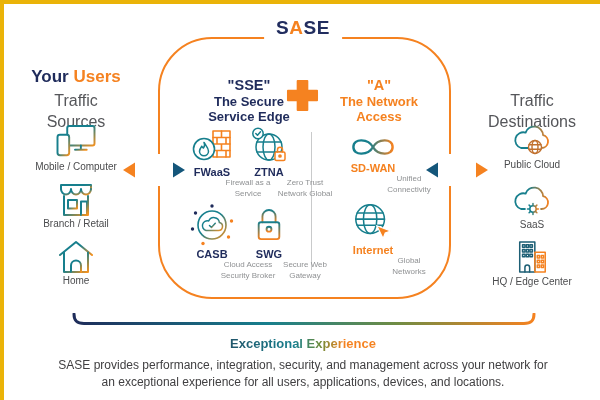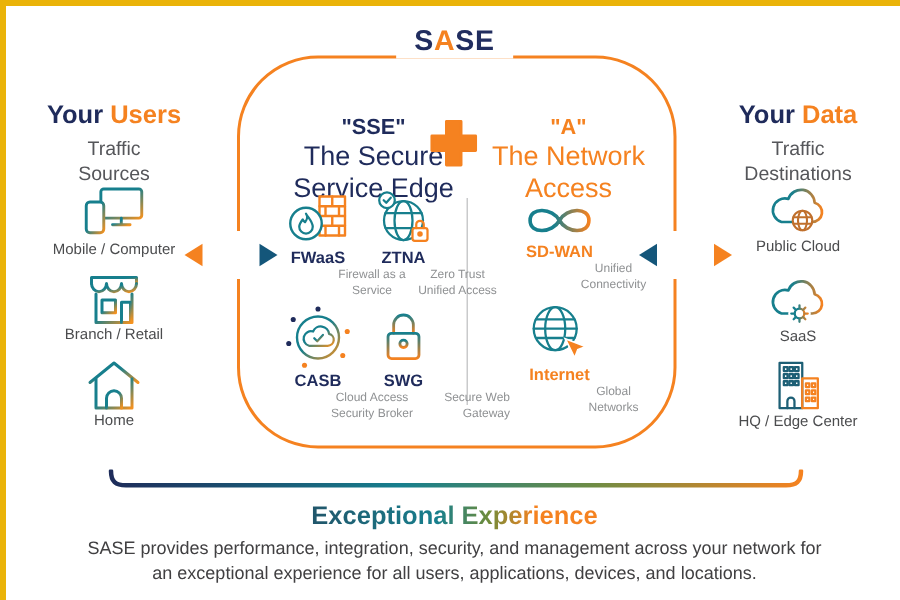--- a/index.html
+++ b/index.html
@@ -11,33 +11,33 @@
   .center-box{left:154px;top:33px;width:293px;height:262px;border:2.5px solid #f58220;
               border-radius:54px;box-sizing:border-box;}
   .border-gap{background:#ffffff;width:10px;height:32px;top:150px;}
   
   .sase-title{top:13px;left:50%;transform:translateX(-50%);background:#fff;padding:0 12px;
               font-size:19px;font-weight:bold;color:#212d5f;letter-spacing:0.5px;white-space:nowrap;}
   .sase-title .accent{color:#f58220;}
   
   .side-heading{width:120px;font-size:17px;font-weight:bold;color:#1f2b5b;white-space:nowrap;}
   .side-heading .accent{color:#f58220;}
-  .side-sub{width:120px;font-size:13px;color:#55565a;line-height:1.3;}
+  .side-sub{width:120px;font-size:16px;color:#55565a;line-height:1.3;}
   .cell-label{width:120px;font-size:10px;color:#4b4c4e;}
   
   .half-title{width:120px;font-size:14.5px;font-weight:bold;color:#1f2b5b;line-height:1.25;}
-  .half-sub{font-size:18px;font-weight:normal;color:#1f2b5b;line-height:1.18;}
+  .half-sub{font-size:13px;font-weight:bold;color:#1f2b5b;line-height:1.18;}
   .half-title.orange,.half-sub.orange{color:#f58220;}
   .abbr{width:70px;font-size:11px;font-weight:bold;color:#1f2b5b;}
   .abbr.orange{color:#f58220;}
   .desc{width:70px;font-size:8px;color:#8f9193;line-height:1.32;margin-left:36px;}
   .divider{width:1px;height:138px;background:#c9cacb;left:307px;top:128px;}
   
   .exp-wrap{left:0;top:330px;width:598px;text-align:center;}
-  .exp-heading{display:inline-block;font-size:17px;font-weight:bold;color:#177f8d;}
+  .exp-heading{display:inline-block;font-size:13px;font-weight:bold;color:#177f8d;}
   @supports ((-webkit-background-clip:text) or (background-clip:text)){
     .exp-heading{background:linear-gradient(90deg,#21566b 0%,#177f8d 44%,#6f8c3a 62%,#f58220 78%);
                  -webkit-background-clip:text;background-clip:text;color:transparent;
                  -webkit-text-fill-color:transparent;}
   }
   .body-text{left:0;top:353px;width:598px;font-size:12px;color:#414042;line-height:17px;text-align:center;}
   svg{display:block;}
 </style>
 </head>
 <body>
@@ -120,21 +120,20 @@
     <svg viewBox="0 0 38 34" width="38" height="34">
       <g stroke="url(#gTO)" stroke-width="2" fill="none" stroke-linecap="round" stroke-linejoin="round">
         <path d="M3 15 L19 2 L35 15"></path>
         <path d="M7 12.5 V32 h24 V12.5"></path>
         <path d="M14 32 v-6.5 a5 5 0 0 1 10 0 V32"></path>
       </g>
     </svg>
   </div>
   <div class="abs cell-label tc" style="left:12px;top:271px;">Home</div>
 
-  <div class="abs side-heading tc" style="left:468px;top:63px;"><span>Your </span><span class="accent">Data</span></div>
   <div class="abs side-sub tc" style="left:468px;top:87px;">
     <div>Traffic</div>
     <div>Destinations</div>
   </div>
 
   <div class="abs" style="left:505px;top:116px;">
     <svg viewBox="0 0 46 38" width="46" height="38">
       <g fill="none" stroke-linecap="round" stroke-linejoin="round">
         <path d="M12 28 h20.5 a6.5 6.5 0 0 0 1.6 -12.8 a9 9 0 0 0 -17.5 -2.6 A7 7 0 0 0 12 28 Z" stroke="url(#gTOh)" stroke-width="1.8"></path>
         <g stroke="#c0702d" stroke-width="1.4">
@@ -241,21 +240,21 @@
           <rect x="27" y="25" width="10" height="8.5" rx="1.5" fill="#fff"></rect>
           <path d="M29.5 25 v-2.3 a2.5 2.5 0 0 1 5 0 V25"></path>
           <circle cx="32" cy="29" r="1.1" fill="#f58220"></circle>
         </g>
       </g>
     </svg>
   </div>
   <div class="abs abbr tc" style="left:230px;top:162px;text-align:center;">ZTNA</div>
   <div class="abs desc tc" style="left:230px;top:174px;">
     <div>Zero Trust</div>
-    <div>Unified Access</div>
+    <div>Network Global</div>
   </div>
 
   <div class="abs" style="left:185px;top:199px;">
     <svg viewBox="0 0 46 44" width="46" height="44">
       <g fill="none" stroke-linecap="round" stroke-linejoin="round">
         <circle cx="23" cy="22" r="14" stroke="url(#gTO)" stroke-width="1.6"></circle>
         <path d="M17 27.5 h12.5 a4 4 0 0 0 0.9 -7.9 a5.6 5.6 0 0 0 -10.7 -1.6 A4.4 4.4 0 0 0 17 27.5 Z" stroke="url(#gTO)" stroke-width="1.5"></path>
         <path d="M20.5 22.5 l2 2 l3.8 -4.2" stroke="url(#gTO)" stroke-width="1.5"></path>
         <circle cx="23" cy="3" r="1.7" fill="#1f2b5b"></circle>
         <circle cx="6.5" cy="10" r="1.7" fill="#1f2b5b"></circle>
@@ -276,21 +275,21 @@
     <svg viewBox="0 0 32 40" width="30" height="38">
       <g fill="none" stroke="url(#gTOv)" stroke-width="2" stroke-linecap="round" stroke-linejoin="round">
         <path d="M9 17 v-6 a7 7 0 0 1 14 0 v6"></path>
         <rect x="5" y="17" width="22" height="18" rx="2.5"></rect>
         <circle cx="16" cy="24.5" r="2.6"></circle>
         <path d="M16 27.5 v3.5"></path>
       </g>
     </svg>
   </div>
   <div class="abs abbr tc" style="left:230px;top:244px;">SWG</div>
-  <div class="abs desc tc" style="left:230px;top:256px;text-align:right;">
+  <div class="abs desc tc" style="left:230px;top:256px;">
     <div>Secure Web</div>
     <div>Gateway</div>
   </div>
 
   <div class="abs" style="left:340px;top:129px;">
     <svg viewBox="0 0 60 30" width="58" height="28">
       <path d="M30 15 C25 6 9 5 9 15 C9 25 25 24 30 15 C35 6 51 5 51 15 C51 25 35 24 30 15 Z" stroke="url(#gTOh)" stroke-width="2.6" fill="none" stroke-linecap="round"></path>
     </svg>
   </div>
   <div class="abs abbr orange tc" style="left:334px;top:158px;">SD-WAN</div>

